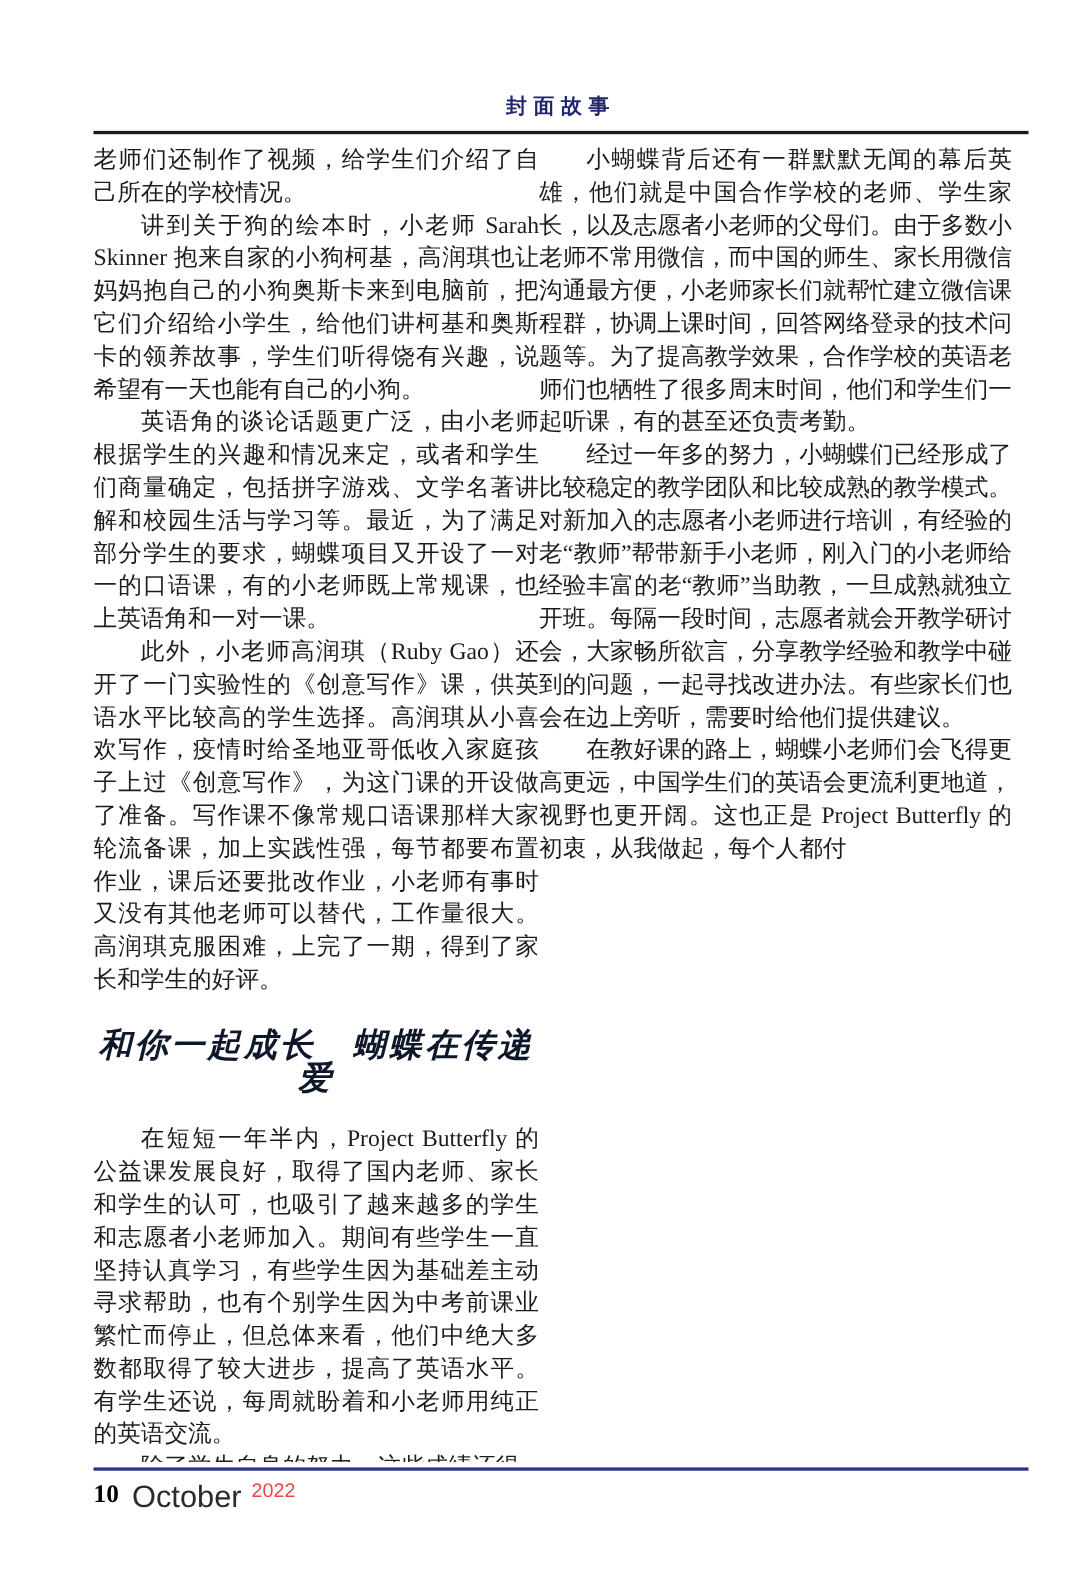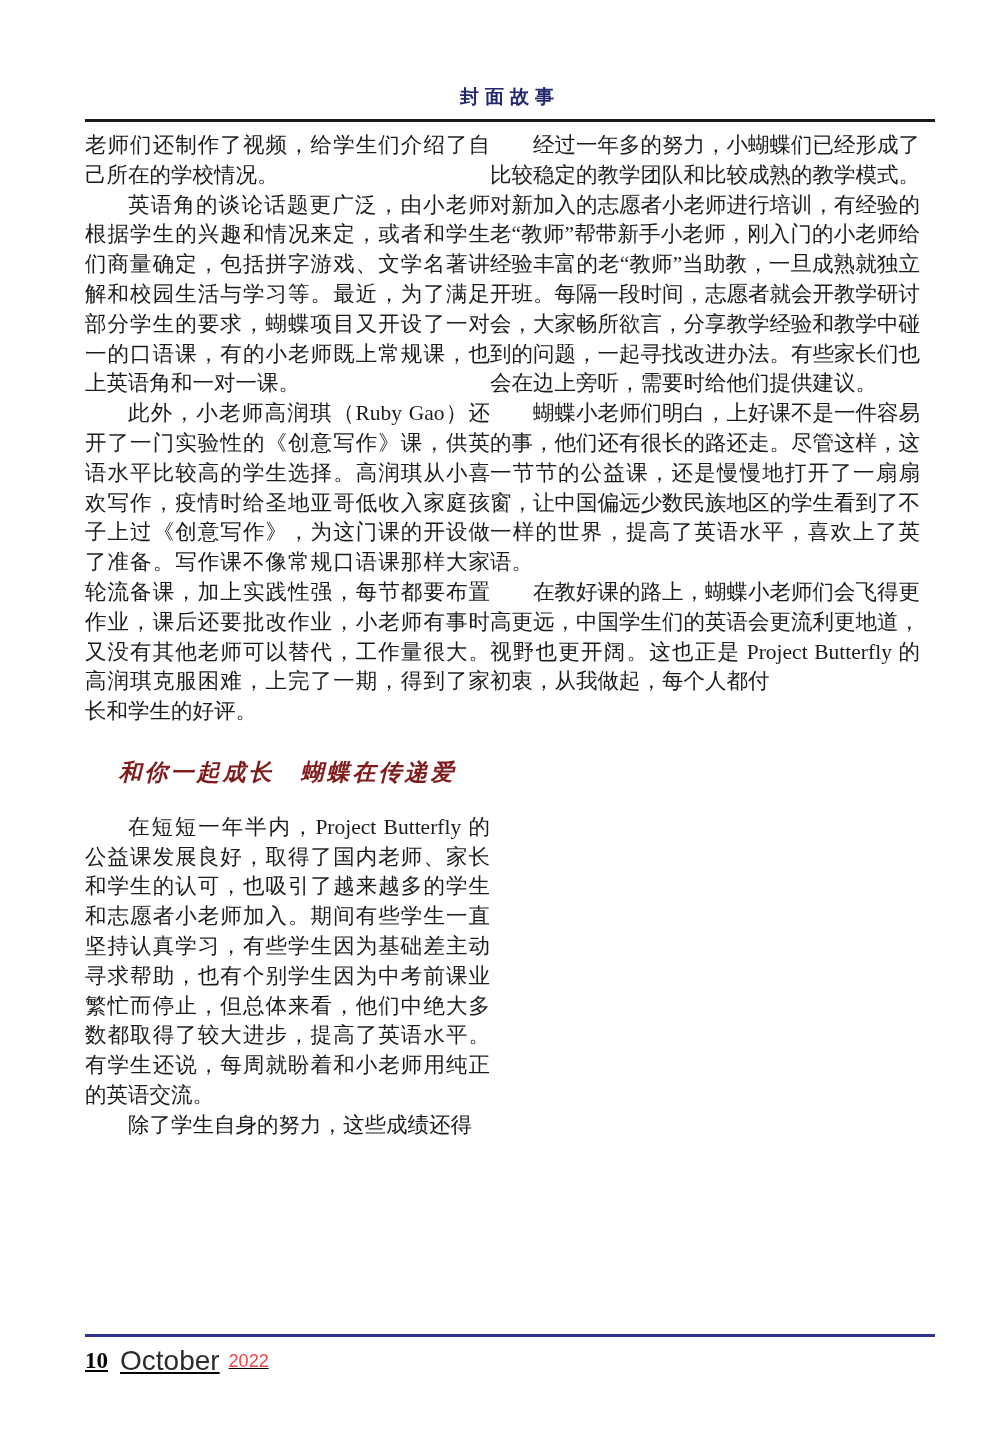--- a/index.html
+++ b/index.html
@@ -52,44 +52,43 @@
   }
   .col-left  { width: 405px; }
   .col-right { width: 430px; }
   .body-p { margin: 0; padding: 0; text-indent: 2em; }
   .body-p.no-indent { text-indent: 0; }
 
   .section-heading {
     margin: 30px 0 26px 0;
     text-align: center;
     text-indent: 0;
-    color: #7f1d1d;
-    font-size: 23px;
+    color: #0f172a;
+    font-size: 30px;
     font-weight: bold;
     font-style: italic;
     letter-spacing: 3px;
     font-family: "DejaVu Serif", "Liberation Serif", serif;
   }
 
   
   .page-footer {
     position: absolute;
     left: 85px;
     top: 1334px;
     width: 850px;
   }
   .footer-rule {
     height: 3px;
     background: #2e3192;
   }
   .footer-text {
     margin-top: 8px;
     display: flex;
-    align-items: center;
-    text-decoration: underline;
+    align-items: flex-start;
   }
   .page-number {
     font-family: "Liberation Serif", "DejaVu Serif", serif;
     font-weight: bold;
     font-size: 23px;
     color: #000000;
     margin-right: 12px;
   }
   .issue-month {
     font-family: "Liberation Sans", "DejaVu Sans", sans-serif;
@@ -110,30 +109,31 @@
 
   <header class="page-header">
     <div class="header-title">封面故事</div>
     <div class="header-rule"></div>
   </header>
 
   <main class="columns">
 
     <section class="col col-left">
       <p class="body-p no-indent">老师们还制作了视频，给学生们介绍了自己所在的学校情况。</p>
+      <p class="body-p">讲到关于狗的绘本时，小老师 Sarah Skinner 抱来自家的小狗柯基，高润琪也让妈妈抱自己的小狗奥斯卡来到电脑前，把它们介绍给小学生，给他们讲柯基和奥斯卡的领养故事，学生们听得饶有兴趣，说希望有一天也能有自己的小狗。</p>
       <p class="body-p">英语角的谈论话题更广泛，由小老师根据学生的兴趣和情况来定，或者和学生们商量确定，包括拼字游戏、文学名著讲解和校园生活与学习等。最近，为了满足部分学生的要求，蝴蝶项目又开设了一对一的口语课，有的小老师既上常规课，也上英语角和一对一课。</p>
       <p class="body-p">此外，小老师高润琪（Ruby Gao）还开了一门实验性的《创意写作》课，供英语水平比较高的学生选择。高润琪从小喜欢写作，疫情时给圣地亚哥低收入家庭孩子上过《创意写作》，为这门课的开设做了准备。写作课不像常规口语课那样大家轮流备课，加上实践性强，每节都要布置作业，课后还要批改作业，小老师有事时又没有其他老师可以替代，工作量很大。高润琪克服困难，上完了一期，得到了家长和学生的好评。</p>
       <h2 class="section-heading">和你一起成长　蝴蝶在传递爱</h2>
       <p class="body-p">在短短一年半内，Project Butterfly 的公益课发展良好，取得了国内老师、家长和学生的认可，也吸引了越来越多的学生和志愿者小老师加入。期间有些学生一直坚持认真学习，有些学生因为基础差主动寻求帮助，也有个别学生因为中考前课业繁忙而停止，但总体来看，他们中绝大多数都取得了较大进步，提高了英语水平。有学生还说，每周就盼着和小老师用纯正的英语交流。</p>
       <p class="body-p">除了学生自身的努力，这些成绩还得</p>
     </section>
 
     <section class="col col-right">
+      <p class="body-p">小蝴蝶背后还有一群默默无闻的幕后英雄，他们就是中国合作学校的老师、学生家长，以及志愿者小老师的父母们。由于多数小老师不常用微信，而中国的师生、家长用微信沟通最方便，小老师家长们就帮忙建立微信课程群，协调上课时间，回答网络登录的技术问题等。为了提高教学效果，合作学校的英语老师们也牺牲了很多周末时间，他们和学生们一起听课，有的甚至还负责考勤。</p>
       <p class="body-p">经过一年多的努力，小蝴蝶们已经形成了比较稳定的教学团队和比较成熟的教学模式。对新加入的志愿者小老师进行培训，有经验的老“教师”帮带新手小老师，刚入门的小老师给经验丰富的老“教师”当助教，一旦成熟就独立开班。每隔一段时间，志愿者就会开教学研讨会，大家畅所欲言，分享教学经验和教学中碰到的问题，一起寻找改进办法。有些家长们也会在边上旁听，需要时给他们提供建议。</p>
-      <p class="body-p">蝴蝶小老师们明白，上好课不是一件容易的事，他们还有很长的路还走。尽管这样，这一节节的公益课，还是慢慢地打开了一扇扇窗，让中国偏远少数民族地区的学生看到了不一样的世界，提高了英语水平，喜欢上了英语。</p>
       <p class="body-p">在教好课的路上，蝴蝶小老师们会飞得更高更远，中国学生们的英语会更流利更地道，视野也更开阔。这也正是 Project Butterfly 的初衷，从我做起，每个人都付</p>
     </section>
 
   </main>
 
   <footer class="page-footer">
     <div class="footer-rule"></div>
     <div class="footer-text">
       <span class="page-number">10</span>
       <span class="issue-month">October</span>

